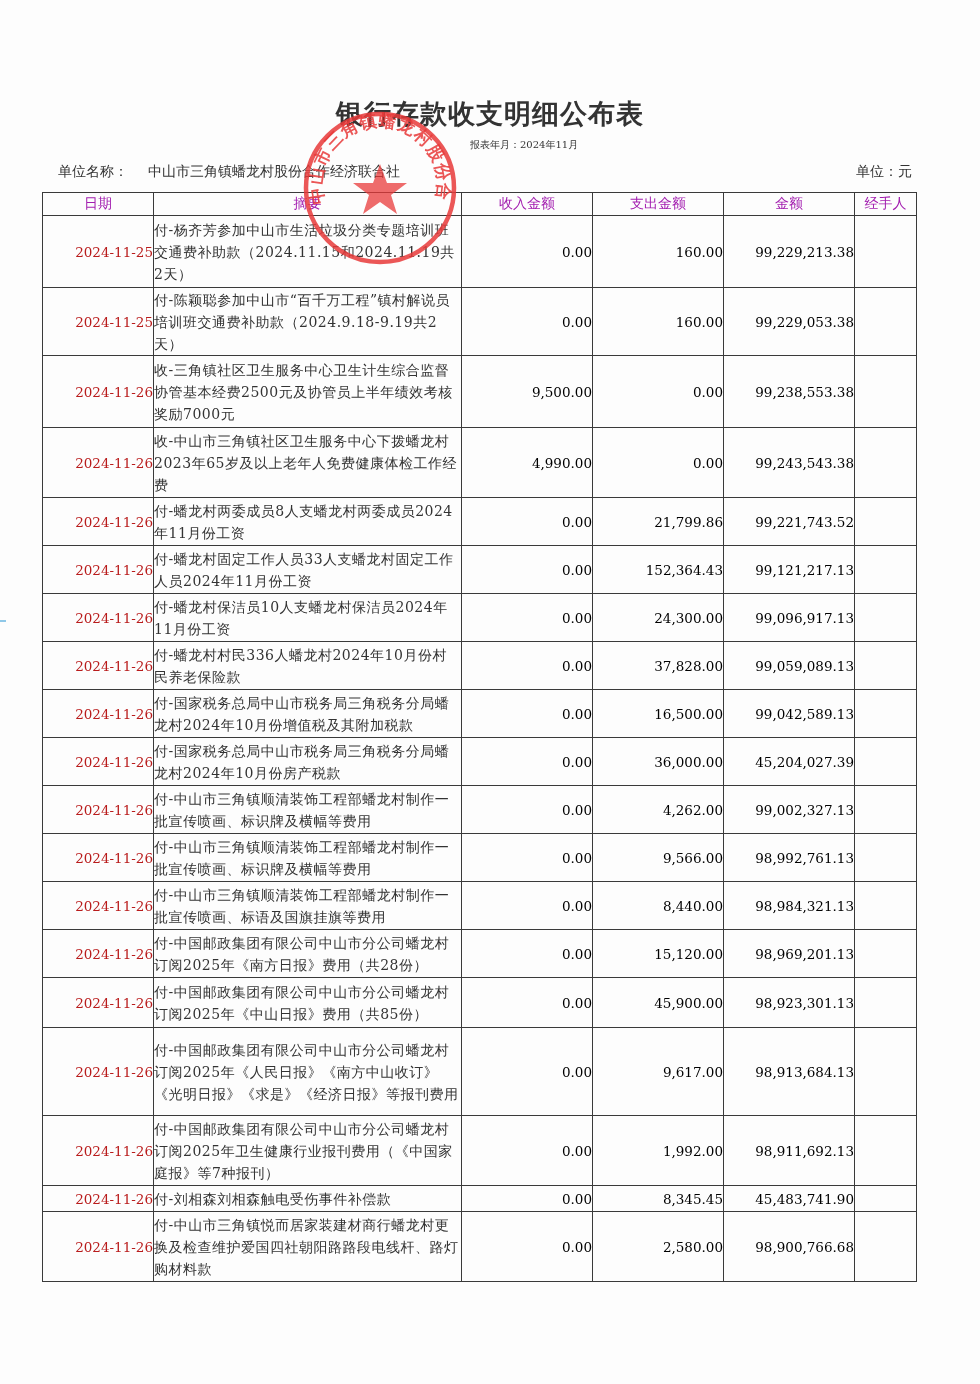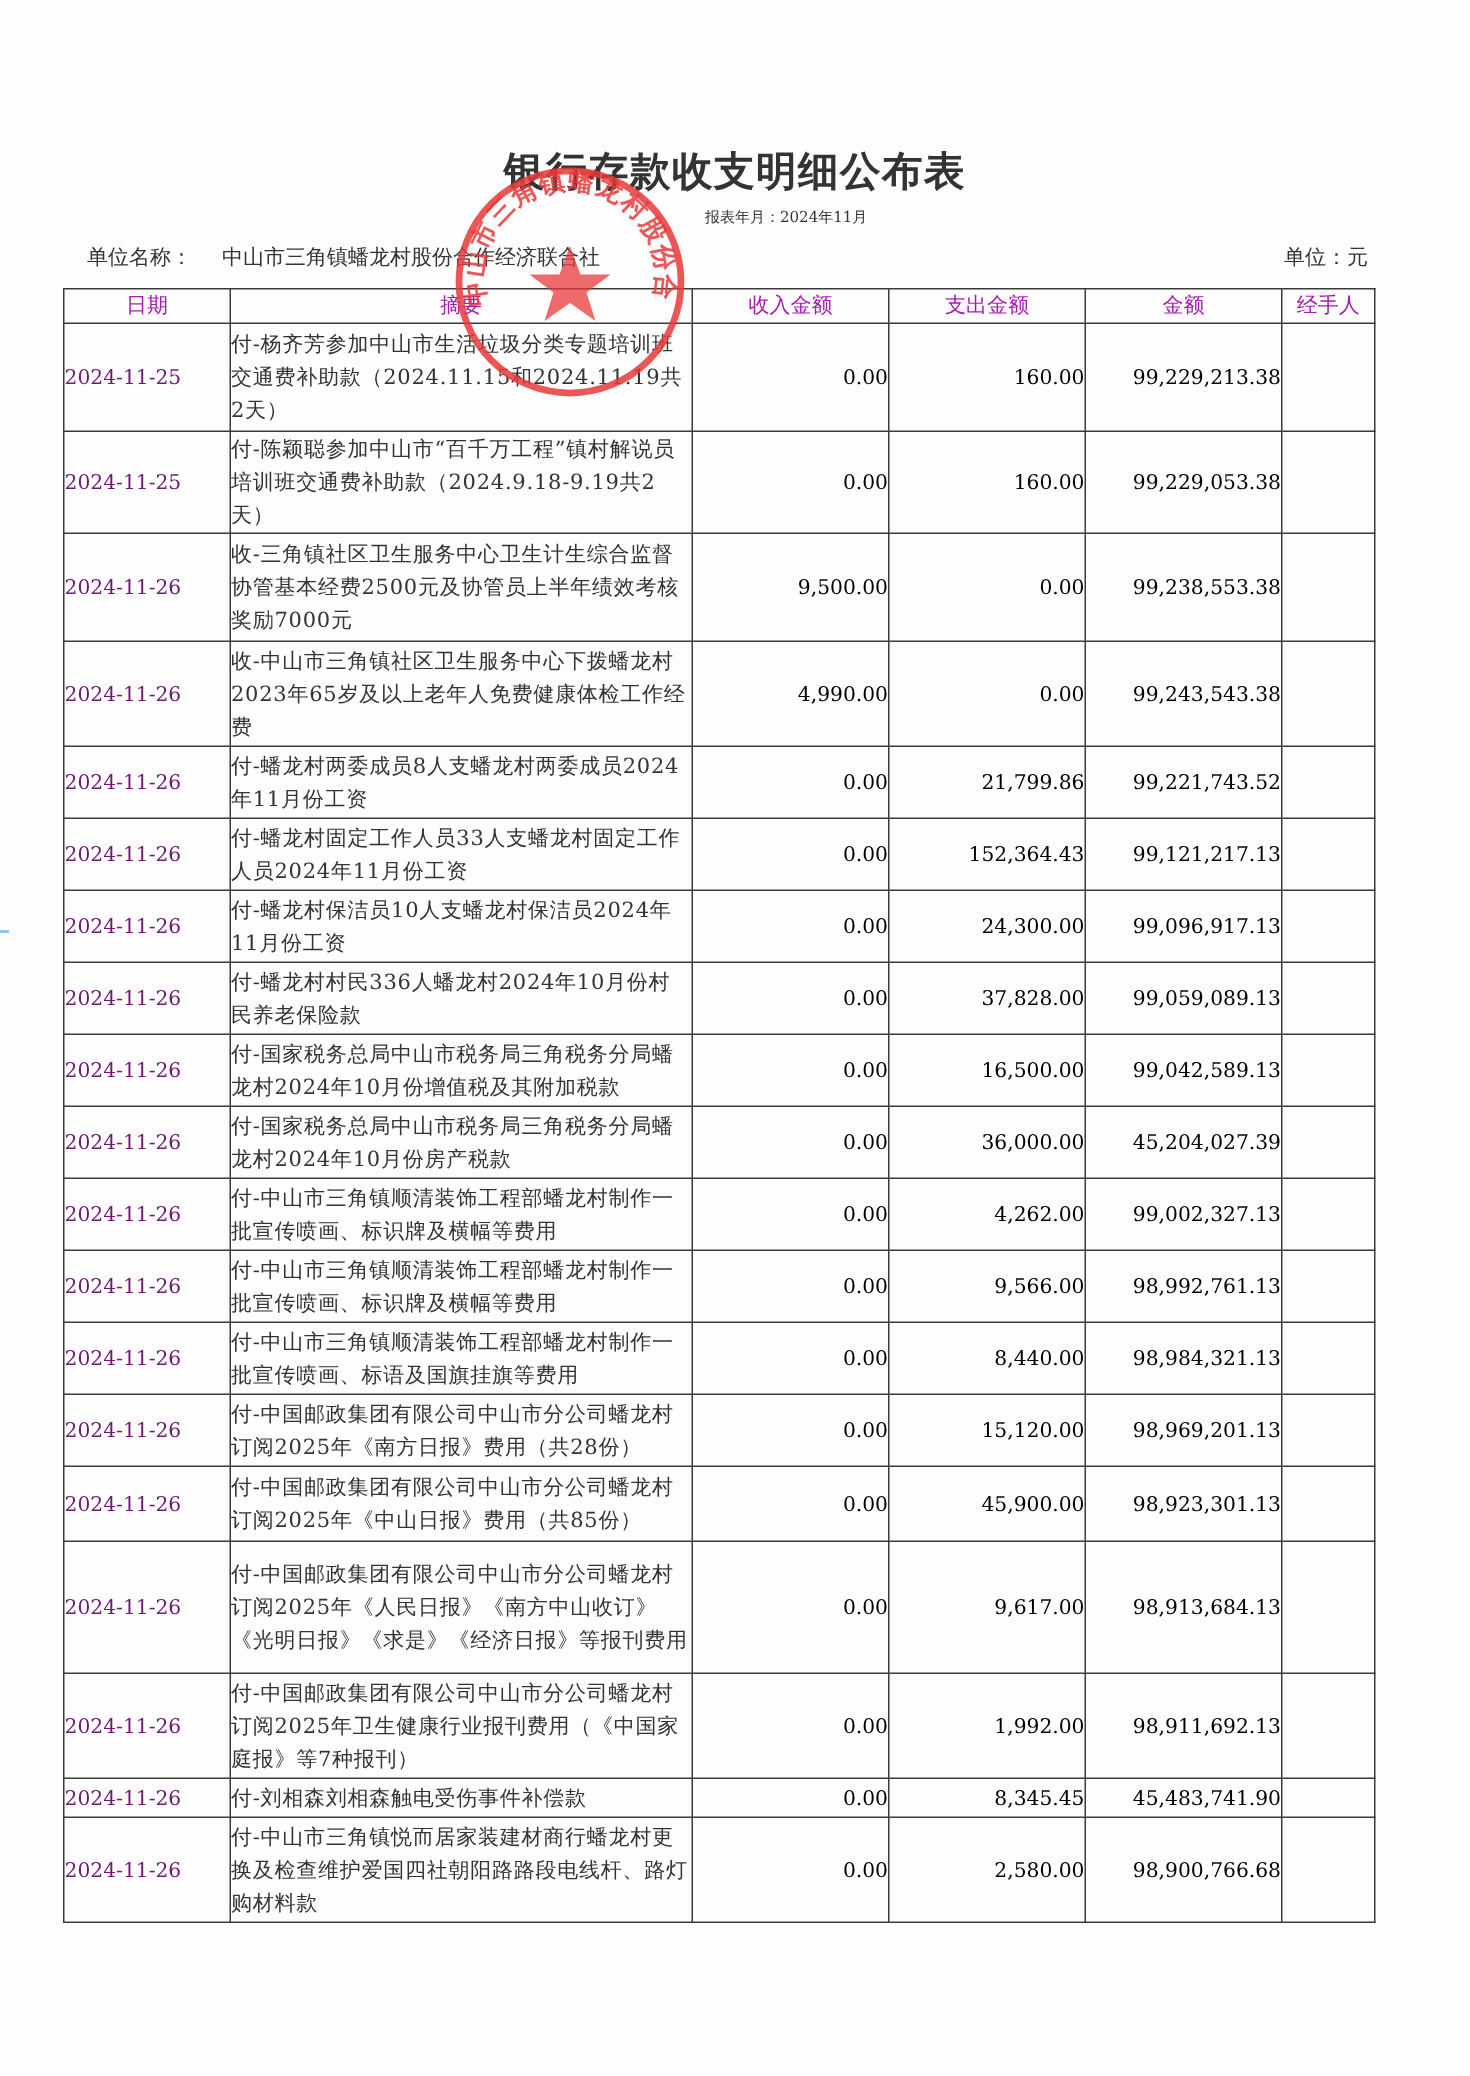--- a/index.html
+++ b/index.html
@@ -29,21 +29,21 @@
       border-collapse: collapse; table-layout: fixed; width: 874px;
       font-size: 13.5px;
     }
     table.ledger td, table.ledger th {
       border: 1.6px solid #3a3a3a; padding: 0;
       vertical-align: middle;
     }
     table.ledger th {
       font-weight: normal; height: 22px; font-size: 14px; color: #a21caf;
     }
-    td.date-cell { text-align: left; color: #701a75; }
+    td.date-cell { text-align: right; color: #b91c1c; }
     td.summary-cell {
       text-align: left; padding: 2px 4px 2px 4px; line-height: 22px;
       font-size: 14px; color: #333; letter-spacing: 0.5px; margin-top: 48px;
     }
     td.amount-cell {
       text-align: right; vertical-align: bottom; padding: 0 4px 2px 0;
       font-family: "DejaVu Serif", "Liberation Serif", serif;
       color: #000000; line-height: 18px;
     }
     td.handler-cell { }

